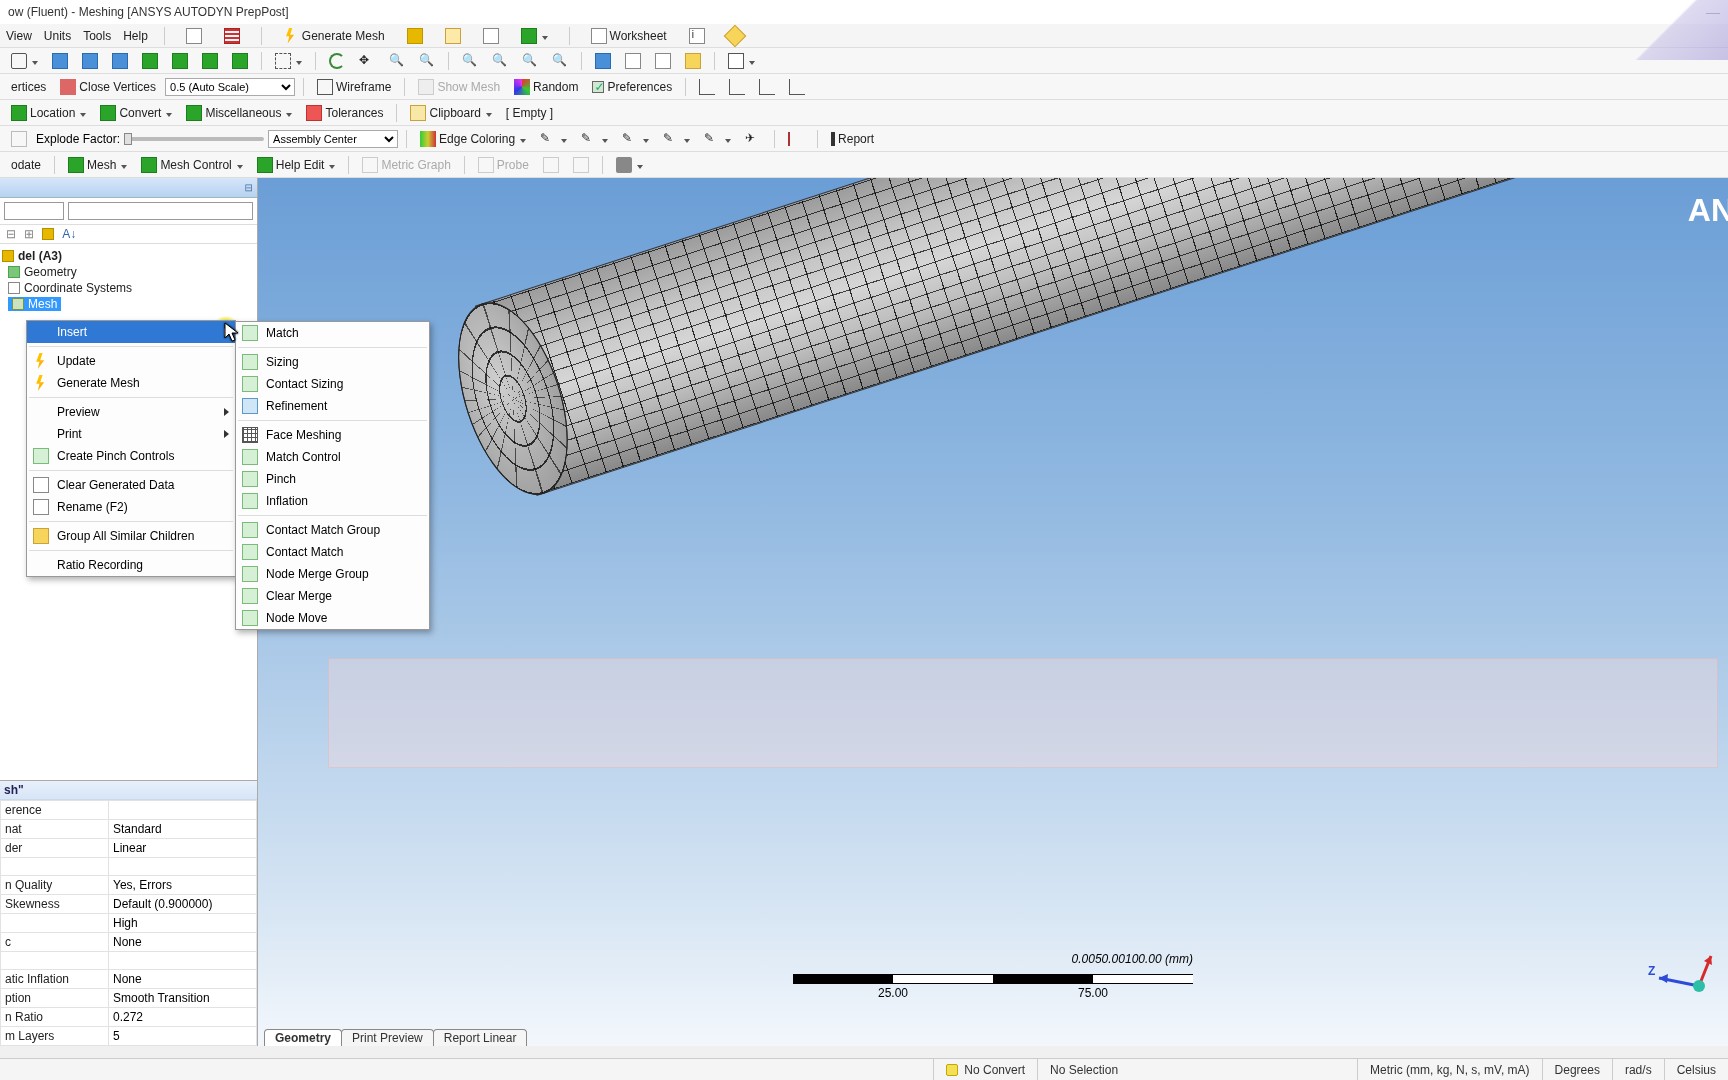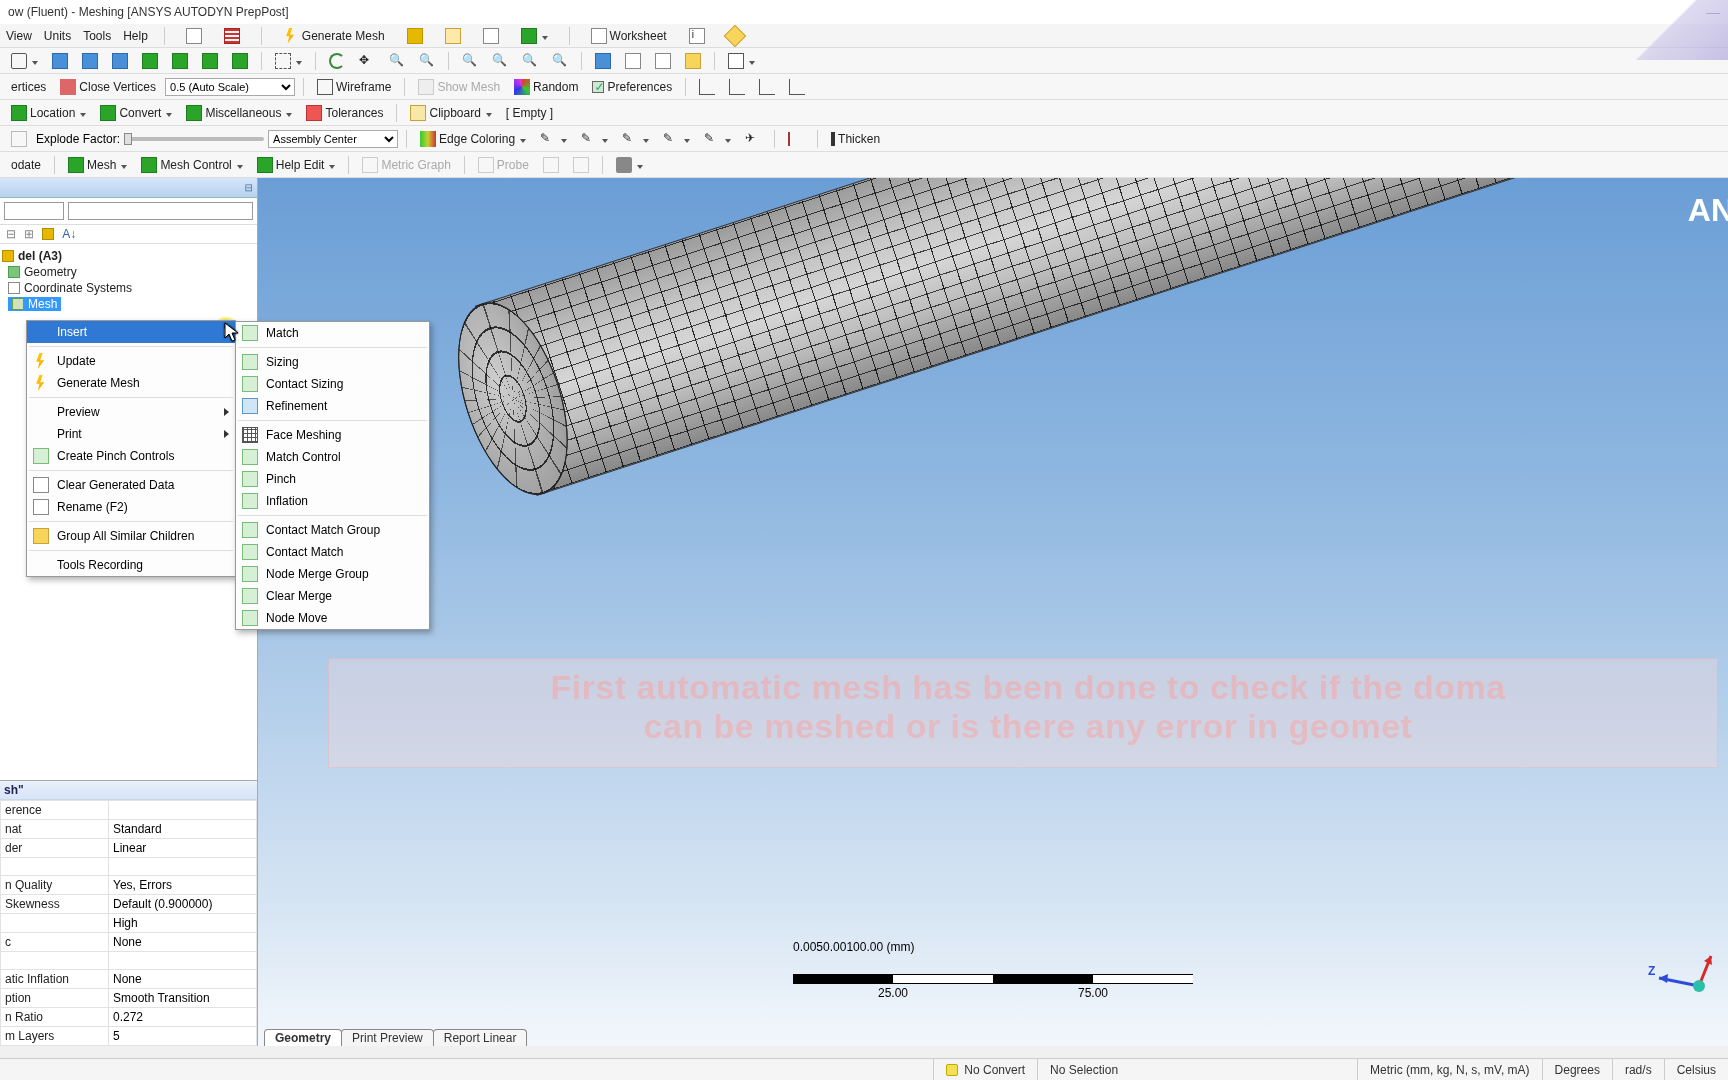--- a/index.html
+++ b/index.html
@@ -39,21 +39,21 @@
   .props table { width:100%; border-collapse:collapse; }
   .props td { border:1px solid #e2e2e2; padding:2px 4px; height:18px; }
   .props td:first-child { width:108px; color:#222; }
   .viewport { flex:1; position:relative; background: linear-gradient(#6b9ed6 0%, #8fb7e0 35%, #d8e6f4 85%, #f3f7fc 100%); }
   .overlay-text { position:absolute; left:80px; right:10px; top:490px; text-align:center; font-size:34px; color:#f7a7a7; font-weight:600; letter-spacing:0.5px; opacity:0.55; }
   .overlay-bg { position:absolute; left:70px; top:480px; right:10px; height:110px; background:rgba(249,217,217,0.35); border:1px solid rgba(229,160,160,0.3);}
   .scale { position:absolute; bottom:46px; left:50%; transform:translateX(-50%); text-align:center; font-size:12px; color:#000;}
   .scale .bar { width:400px; height:10px; display:flex; }
   .scale .seg { flex:1; }
   .scale .b { background:#000; } .scale .w { background:#fff; border-top:1px solid #000; border-bottom:1px solid #000;}
-  .scale .labels-top { display:flex; justify-content:flex-start; width:400px; margin-bottom:20px; }
+  .scale .labels-top { display:flex; justify-content:flex-end; width:400px; margin-bottom:8px;font-style:italic; }
   .scale .labels-bot { display:flex; justify-content:space-around; width:400px; margin-top:2px; }
   .triad { position:absolute; right:14px; bottom:40px; width:60px; height:60px; }
   .tabs-bottom { position:absolute; left:6px; bottom:0; display:flex; }
   .tab { border:1px solid #888; border-bottom:none; padding:1px 10px; background:#f5f5f5; font-size:12px; color:#333; margin-right:-1px; border-radius:4px 4px 0 0;}
   .tab.active { background:#fff; font-weight:bold; }
   .ctx-menu { position:absolute; background:#fdfdfd; border:1px solid #999; box-shadow:2px 3px 6px rgba(0,0,0,0.3); z-index:50; font-size:12px; }
   .ctx-menu .row { display:flex; align-items:center; gap:8px; height:22px; padding:0 18px 0 6px; position:relative;}
   .ctx-menu .row .ic { width:16px; height:16px; display:inline-block; }
   .ctx-menu .row.sel { background:#2f79d5; color:#fff; }
   .ctx-menu .row.sub::after { content:""; position:absolute; right:6px; top:7px; border-top:4px solid transparent; border-bottom:4px solid transparent; border-left:5px solid #333; }
@@ -339,21 +339,21 @@
   <span class="tbtn">
       <span class="ico">✈</span>
     </span>
   <span class="vsep"></span>
   <span class="tbtn">
       <span class="ico" style="border-left:2px solid #a33;height:14px;"></span>
     </span>
   <span class="vsep"></span>
   <span class="tbtn">
       <span class="ico" style="background:#333;width:4px;height:14px;"></span>
-      <span>Thicken</span>
+      <span>Report</span>
     </span>
 </div>
 
 <div class="toolbar">
   <span class="tbtn">
       <span>odate</span>
     </span>
   <span class="vsep"></span>
   <span class="tbtn">
       <span class="ico ico-green"></span>
@@ -467,21 +467,21 @@
           <span>Rename (F2)</span>
         </div>
       <div class="hr"></div>
       <div class="row">
           <span class="ic" style="background:#f7d45a;border:1px solid #caa23a;"></span>
           <span>Group All Similar Children</span>
         </div>
       <div class="hr"></div>
       <div class="row">
           <span class="ic"></span>
-          <span>Tools Recording</span>
+          <span>Ratio Recording</span>
         </div>
 
       <div class="ctx-menu submenu" style="top:0; width:195px;">
         <div class="row">
             <span class="ic" style="background:#d6f0d6;border:1px solid #7aba7a;"></span>
             <span>Match</span>
           </div>
         <div class="hr"></div>
         <div class="row">
             <span class="ic" style="background:#d6f0d6;border:1px solid #7aba7a;"></span>
@@ -607,24 +607,20 @@
     <div class="brand">AN</div>
     <div class="cyl-wrapper">
       <div class="cyl">
         <div class="body"></div>
         <div class="cap"></div>
         <div class="rim"></div>
       </div>
     </div>
 
     <div class="overlay-bg"></div>
-    <div class="overlay-text">
-      <div style="white-space:pre-line;">First automatic mesh has been done to check if the doma
-can be meshed or is there any error in geomet</div>
-    </div>
 
     <div class="scale">
       <div class="labels-top">
         <span>0.00</span>
         <span>50.00</span>
         <span>100.00 (mm)</span>
       </div>
       <div class="bar">
           <div class="seg b"></div>
           <div class="seg w"></div>

